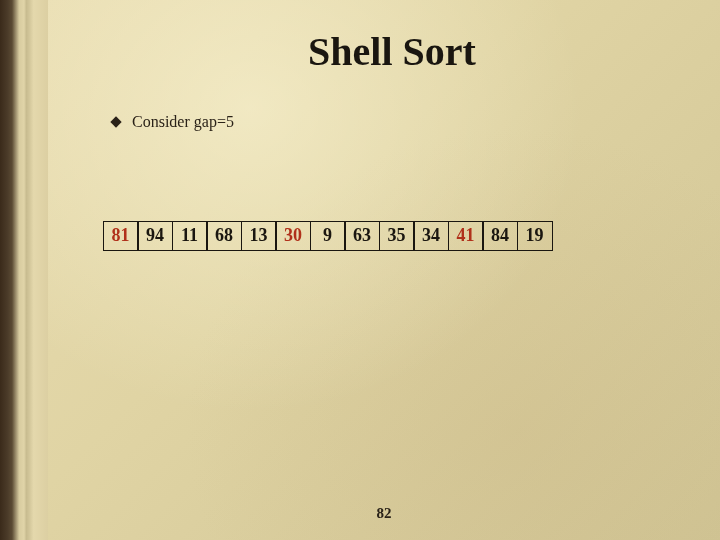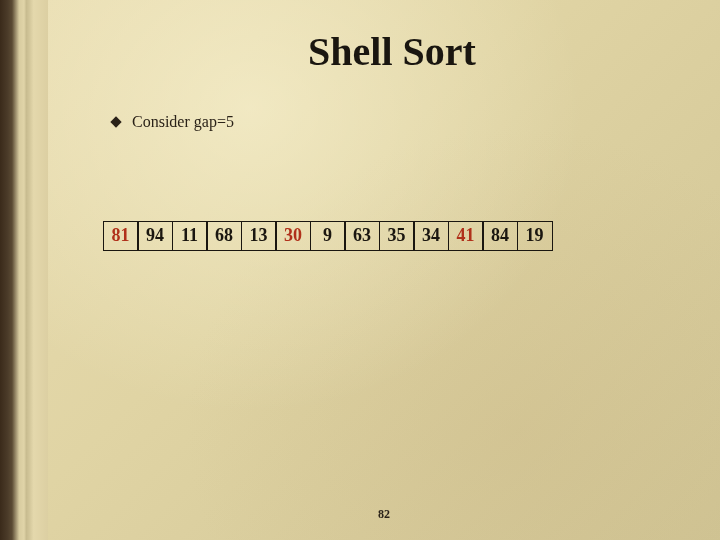--- a/index.html
+++ b/index.html
@@ -87,21 +87,21 @@
   }
   .cell.hl {
     color: #b0301a;
   }
   .page-num {
     position: absolute;
     bottom: 18px;
     left: 0;
     right: 0;
     text-align: center;
-    font-size: 12px;
+    font-size: 15px;
     font-weight: bold;
     color: #2a2218;
     font-family: 'Palatino Linotype', Georgia, serif;
   }
 </style>
 </head>
 <body>
 
 <div class="book-spine"></div>
 

